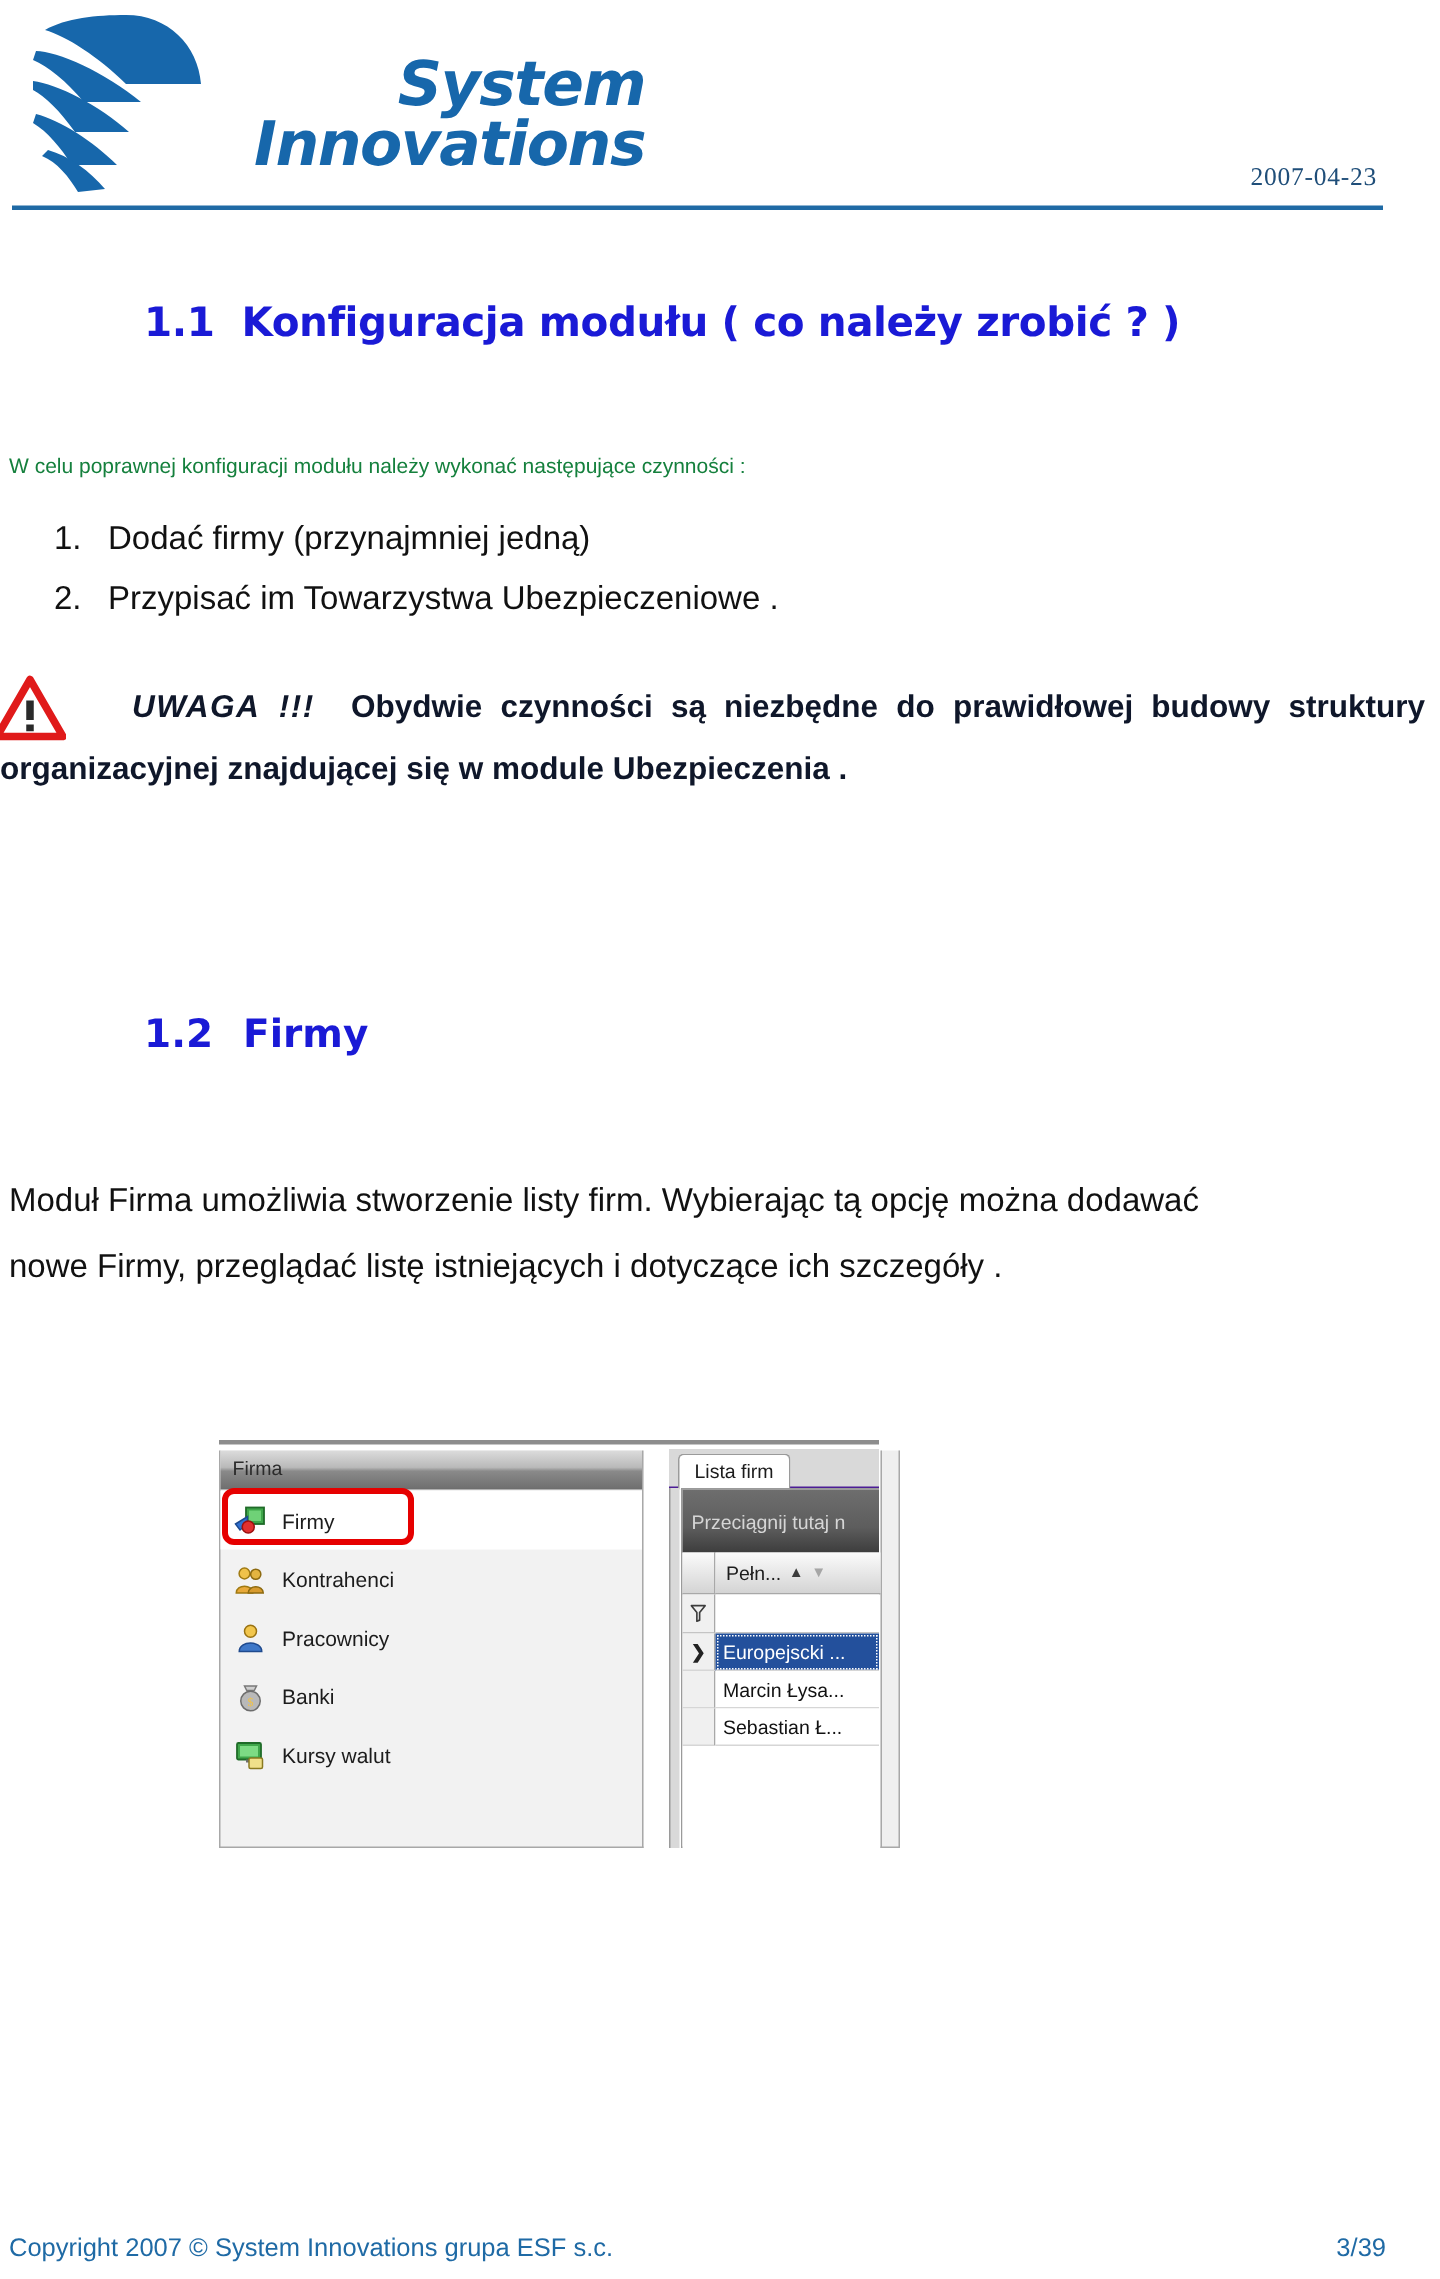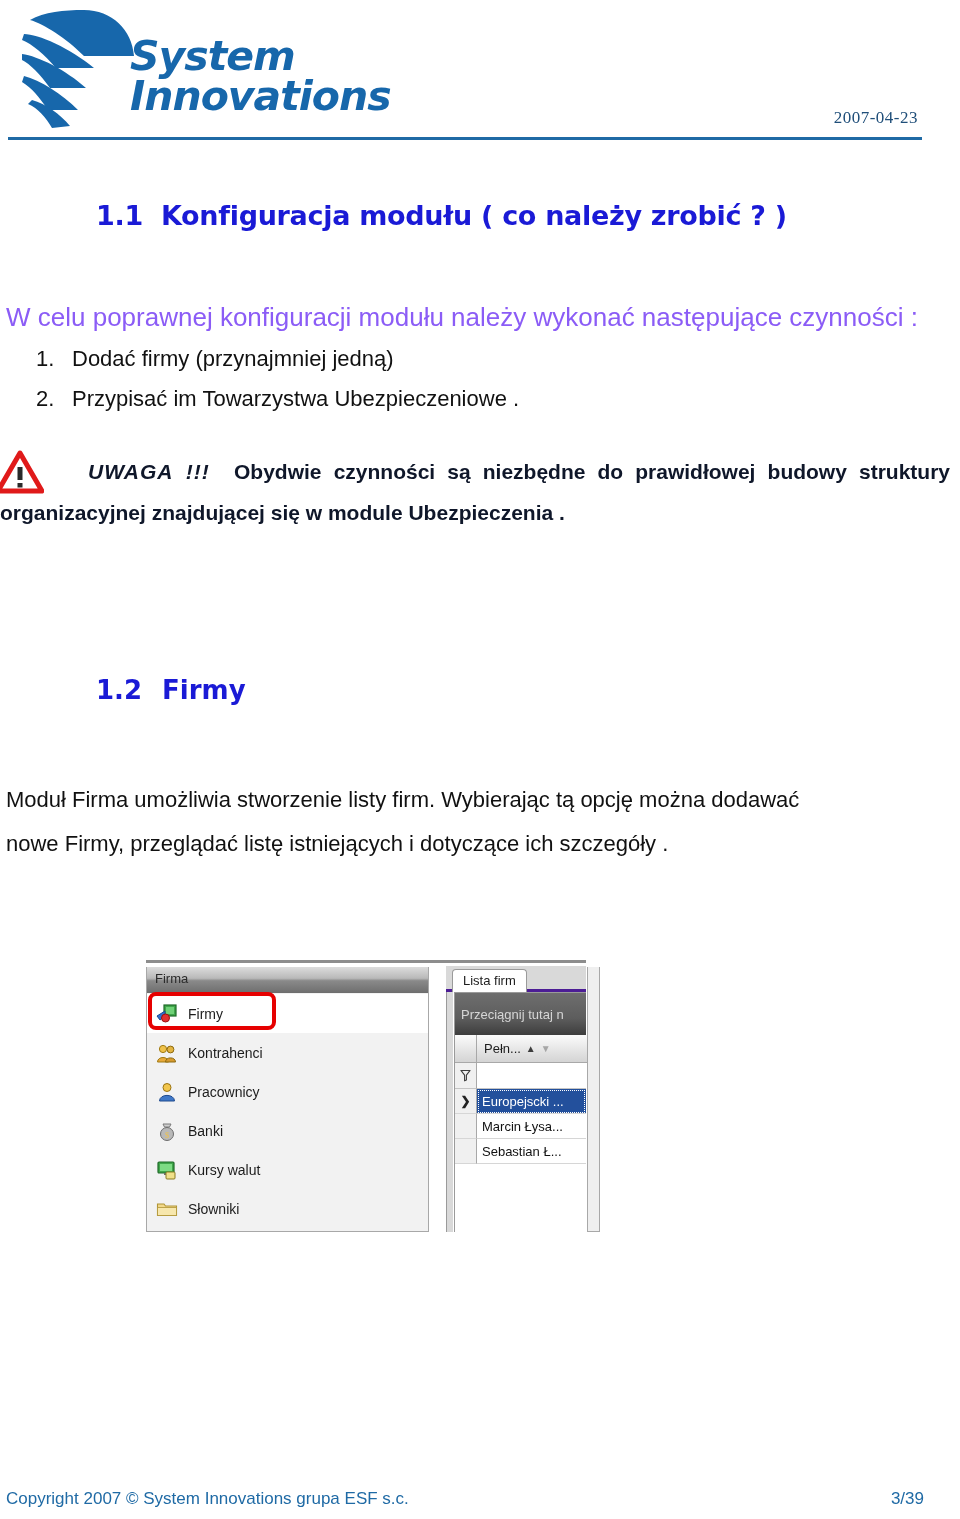--- a/index.html
+++ b/index.html
@@ -13,21 +13,21 @@
     position: relative;
     font-family: "Liberation Sans", sans-serif;
     color: #000000;
     overflow: hidden;
   }
 
   
   #header {
     position: absolute;
     left: 0; top: 0;
-    width: 960px; height: 140px;
+    width: 960px; height: 140px; text-align: right;
   }
   #logo-wrap {
     position: absolute;
     left: 22px; top: 8px;
     width: 380px; height: 122px;
   }
   #logo-globe {
     position: absolute;
     left: 0; top: 0;
     width: 120px; height: 122px;
@@ -75,22 +75,22 @@
     color: #1a1ad6;
     letter-spacing: -0.3px;
     white-space: nowrap;
   }
   #heading-1-1 .num { margin-right: 18px; }
 
   #intro-paragraph {
     position: absolute;
     left: 6px; top: 302px;
     width: 930px;
-    font-size: 26px;
-    color: #8b5cf6;
+    font-size: 14px;
+    color: #15803d;
     white-space: nowrap;
   }
 
   #steps-list {
     position: absolute;
     left: 36px; top: 346px;
     width: 880px;
     list-style: none;
     margin: 0; padding: 0;
   }
@@ -245,21 +245,21 @@
   #grid-panel {
     position: absolute;
     left: 300px; top: 6px;
     width: 140px; height: 268px;
   }
   #tab-strip {
     position: absolute;
     left: 0; top: 0;
     width: 140px; height: 26px;
     background: #d9d9d9;
-    border-bottom: 3px solid #4c1d95;
+    border-bottom: 1px solid #4c1d95;
     box-sizing: border-box;
   }
   #tab-lista-firm {
     position: absolute;
     left: 6px; top: 3px;
     height: 24px;
     padding: 3px 10px 0 10px;
     background: #ffffff;
     border: 1px solid #9a9a9a;
     border-bottom: none;
@@ -530,29 +530,20 @@
           <svg viewBox="0 0 22 22" width="22" height="22">
             <rect x="2" y="3" width="16" height="11" rx="1" fill="#3fa64a" stroke="#1f6b28" stroke-width="1.2"></rect>
             <rect x="4" y="5" width="12" height="7" fill="#7ddb84"></rect>
             <rect x="8" y="14" width="4" height="2" fill="#6e6e6e"></rect>
             <rect x="10" y="13" width="9" height="7" rx="1" fill="#f0e08a" stroke="#8a7a20" stroke-width="1"></rect>
           </svg>
         </span>
         <span class="nav-label">Kursy walut</span>
       </li>
 
-      <li>
-        <span class="nav-icon">
-          <svg viewBox="0 0 22 22" width="22" height="22">
-            <path d="M1.5 6 L8 6 L9.5 8 L20.5 8 L20.5 17.5 L1.5 17.5 Z" fill="#f2d98a" stroke="#b09435" stroke-width="1.1"></path>
-            <path d="M1.5 9.5 L20.5 9.5 L20.5 17.5 L1.5 17.5 Z" fill="#f7e7ad" stroke="#b09435" stroke-width="0.8"></path>
-          </svg>
-        </span>
-        <span class="nav-label">Słowniki</span>
-      </li>
 
     </ul>
     <div id="selection-box"></div>
   </div>
   <div id="nav-scrollbar"></div>
 
   <div id="grid-panel">
     <div id="tab-strip">
       <div id="tab-lista-firm">Lista firm</div>
     </div>

